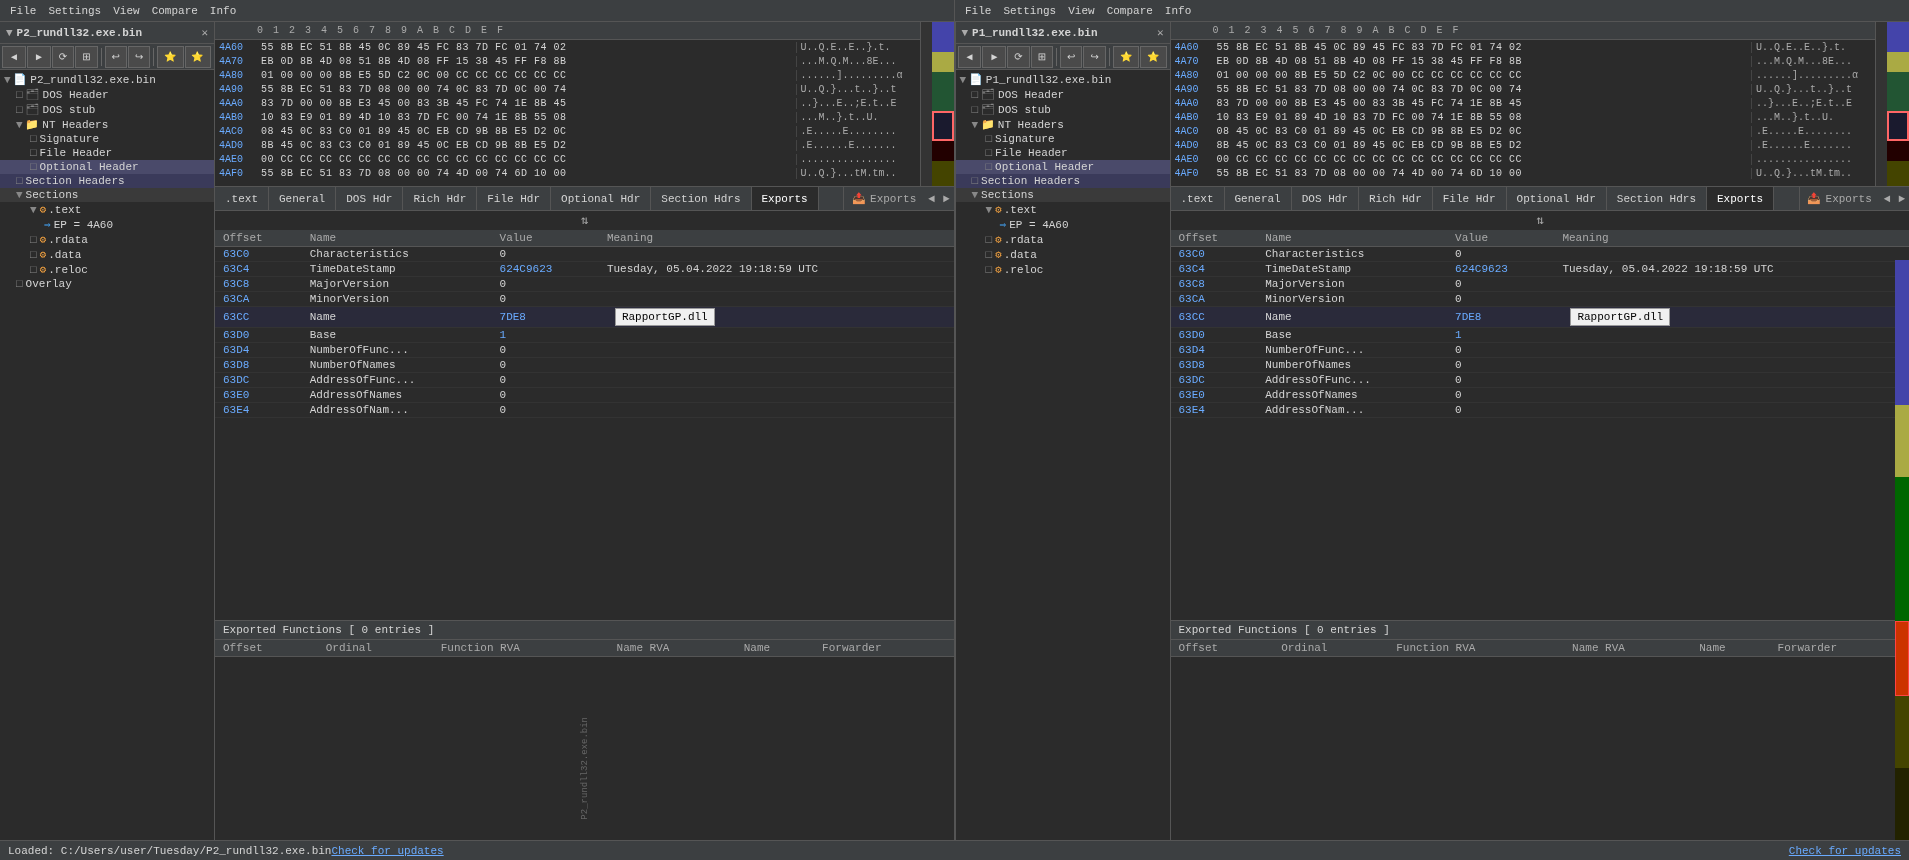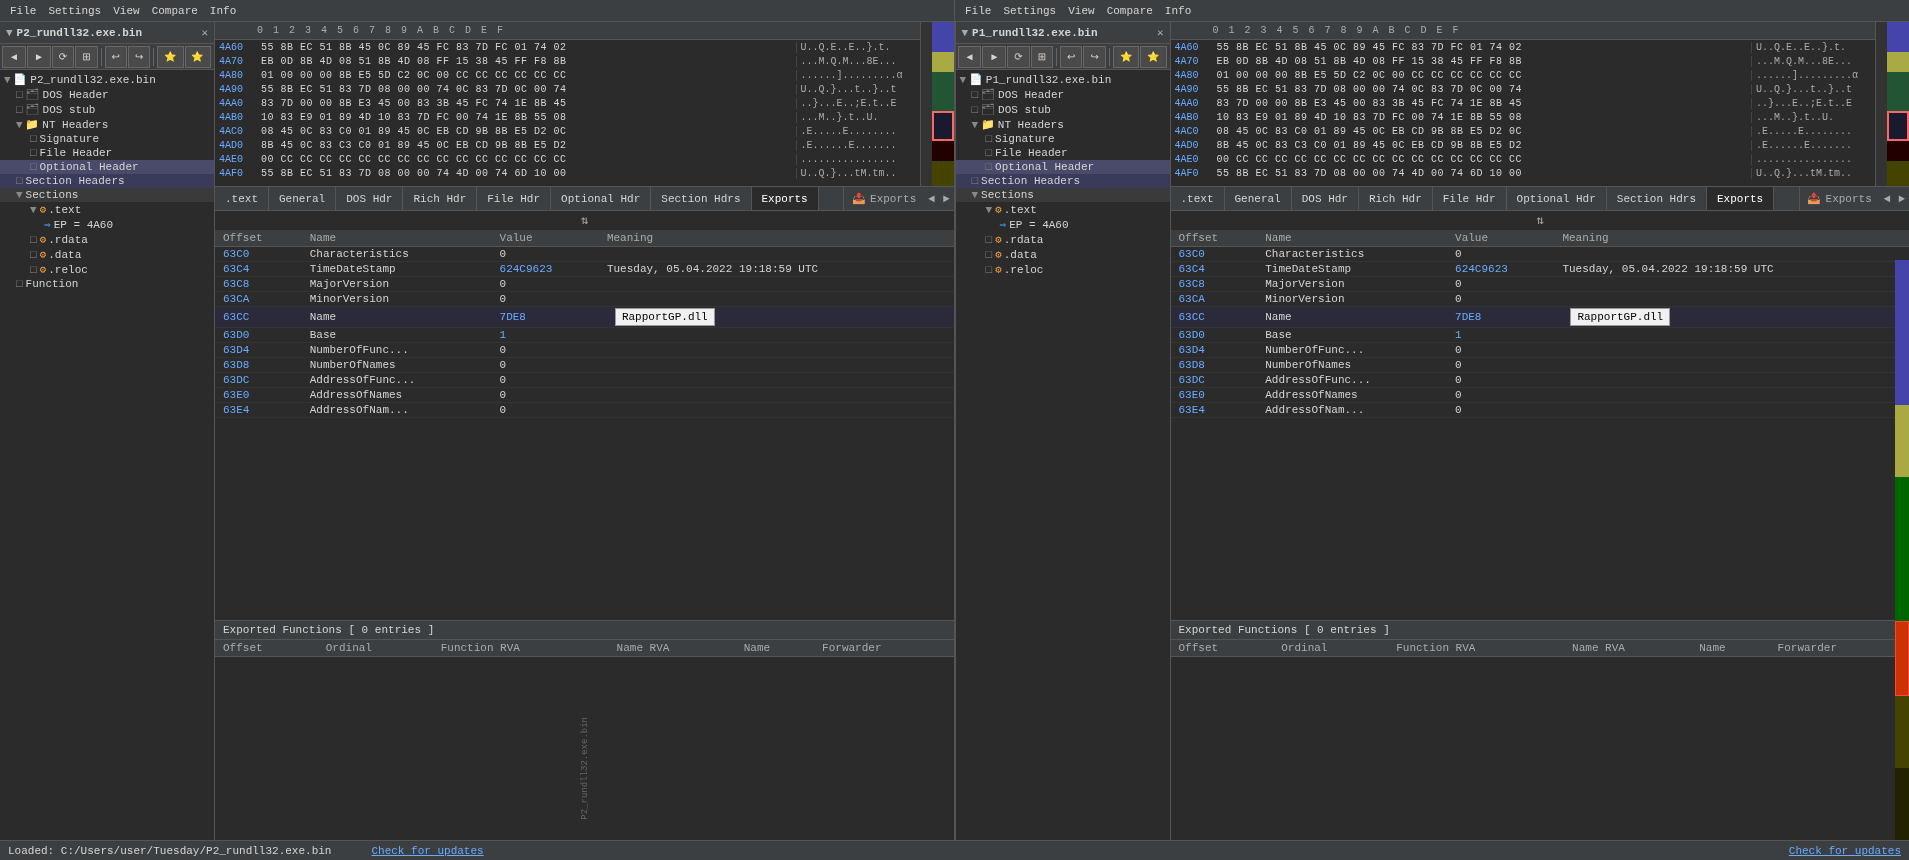--- a/index.html
+++ b/index.html
@@ -113,21 +113,21 @@
       display: flex;
       align-items: center;
       justify-content: center;
     }
     .toolbar-sep {
       width: 1px;
       height: 18px;
       background: #666;
       margin: 0 2px;
     }
-    .status-link { color: #6aabff; cursor: pointer; text-decoration: underline; margin-left: 40px; }
+    .status-link { color: #6aabff; cursor: pointer; text-decoration: underline; }
   </style>
 </head>
 <body>
 
 <div style="display:flex; flex-direction:column; height:860px; width:1909px; background:#2b2b2b; overflow:hidden;">
 
   <div style="display:flex; height:22px; background:#3c3f41; border-bottom:1px solid #555;">
 
     <div style="flex:1; display:flex; align-items:center; padding:0 4px; gap:0; border-right:1px solid #555;">
       <span class="menu-item">File</span>
@@ -233,21 +233,21 @@
             <span style="color:#f0a040; margin-right:2px;">⚙</span>
             <span>.data</span>
           </div>
           <div style="display:flex; align-items:center; padding:1px 4px; padding-left:30px; cursor:pointer;">
             <span style="color:#888; margin-right:3px;">□</span>
             <span style="color:#f0a040; margin-right:2px;">⚙</span>
             <span>.reloc</span>
           </div>
           <div style="display:flex; align-items:center; padding:1px 4px; padding-left:16px; cursor:pointer;">
             <span style="color:#888; margin-right:3px;">□</span>
-            <span>Function</span>
+            <span>Overlay</span>
           </div>
         </div>
       </div>
 
       <div style="flex:1; display:flex; flex-direction:column; overflow:hidden;">
 
         <div style="height:165px; display:flex; overflow:hidden; border-bottom:1px solid #555;">
           <div style="flex:1; display:flex; flex-direction:column; overflow:hidden;">
 
             <div style="background:#3c3f41; border-bottom:1px solid #555; padding:1px 4px; font-size:10px; color:#aaa; display:flex; height:18px; align-items:center;">

